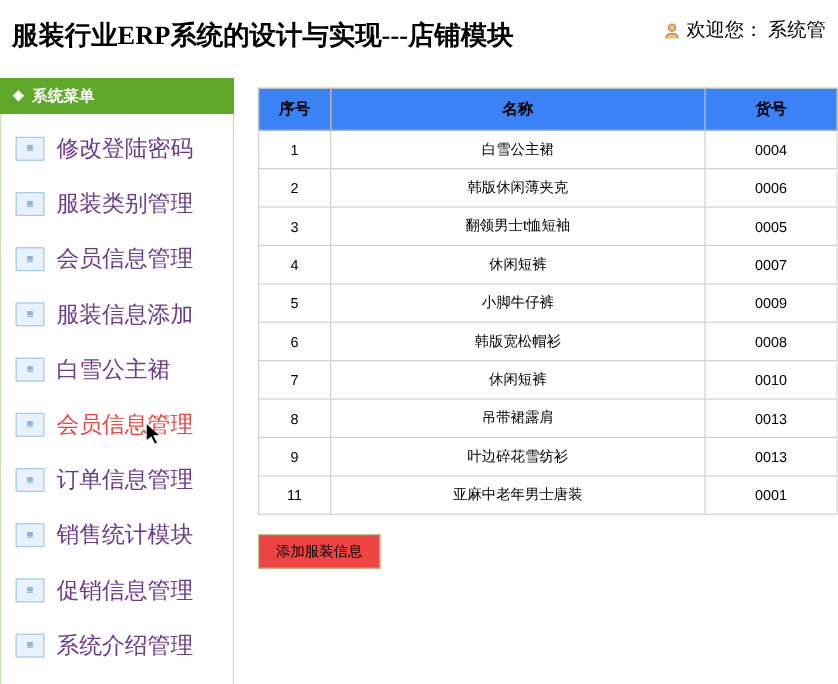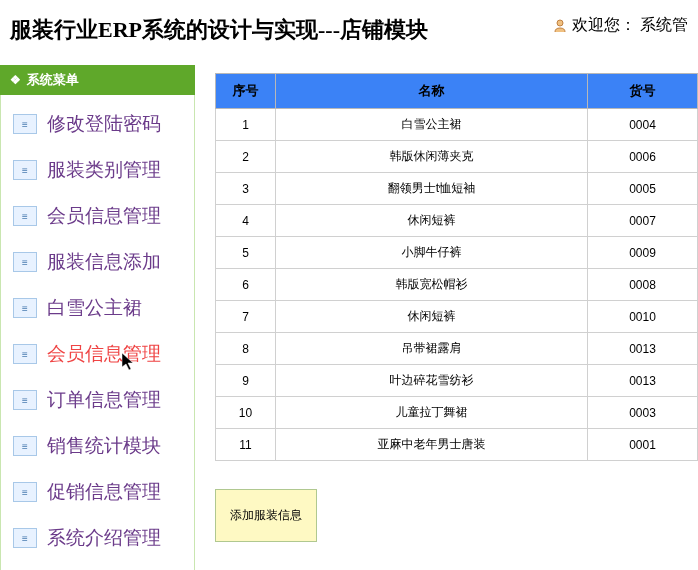--- a/index.html
+++ b/index.html
@@ -21,21 +21,21 @@
     .menu-label { color: #6b3b8a; font-size: 19px; }
     .menu-label.alt { color: #ef4444; }
     
     .main-area { flex: 1; padding: 8px 0 0 20px; }
     .data-table { border-collapse: collapse; width: 100%; min-width: 470px; }
     .data-table th { border: 1px solid #b8b8b8; padding: 8px 10px; background: #3b82f6; font-weight: bold; text-align: center; font-size: 13px; }
     .data-table td { border: 1px solid #d0d0d0; padding: 7px 10px; text-align: center; font-size: 12px; }
     .data-table td:first-child { width: 60px; }
     .data-table td:last-child { width: 110px; }
     
-    .add-btn { margin-top: 28px; background: #fef9c3; border: 1px solid #b0c890; padding: 17px 14px; font-size: 12px; cursor: pointer; font-family: inherit; }
+    .add-btn { margin-top: 16px; background: #ef4444; border: 1px solid #b0c890; padding: 5px 14px; font-size: 12px; cursor: pointer; font-family: inherit; }
     
     .cursor-arrow { position: absolute; left: 122px; top: 353px; pointer-events: none; }
   </style>
 </head>
 <body>
 
 <div class="header">
   <div class="page-title">服装行业ERP系统的设计与实现---店铺模块</div>
   <div class="welcome-area">
     <span class="welcome-icon">
@@ -152,25 +152,20 @@
     <td>8</td>
     <td>吊带裙露肩</td>
     <td>0013</td>
   </tr>
           <tr>
     <td>9</td>
     <td>叶边碎花雪纺衫</td>
     <td>0013</td>
   </tr>
           <tr>
-    <td>10</td>
-    <td>儿童拉丁舞裙</td>
-    <td>0003</td>
-  </tr>
-          <tr>
     <td>11</td>
     <td>亚麻中老年男士唐装</td>
     <td>0001</td>
   </tr>
         </tbody>
     </table>
     <button class="add-btn">添加服装信息</button>
   </div>
 </div>
 

